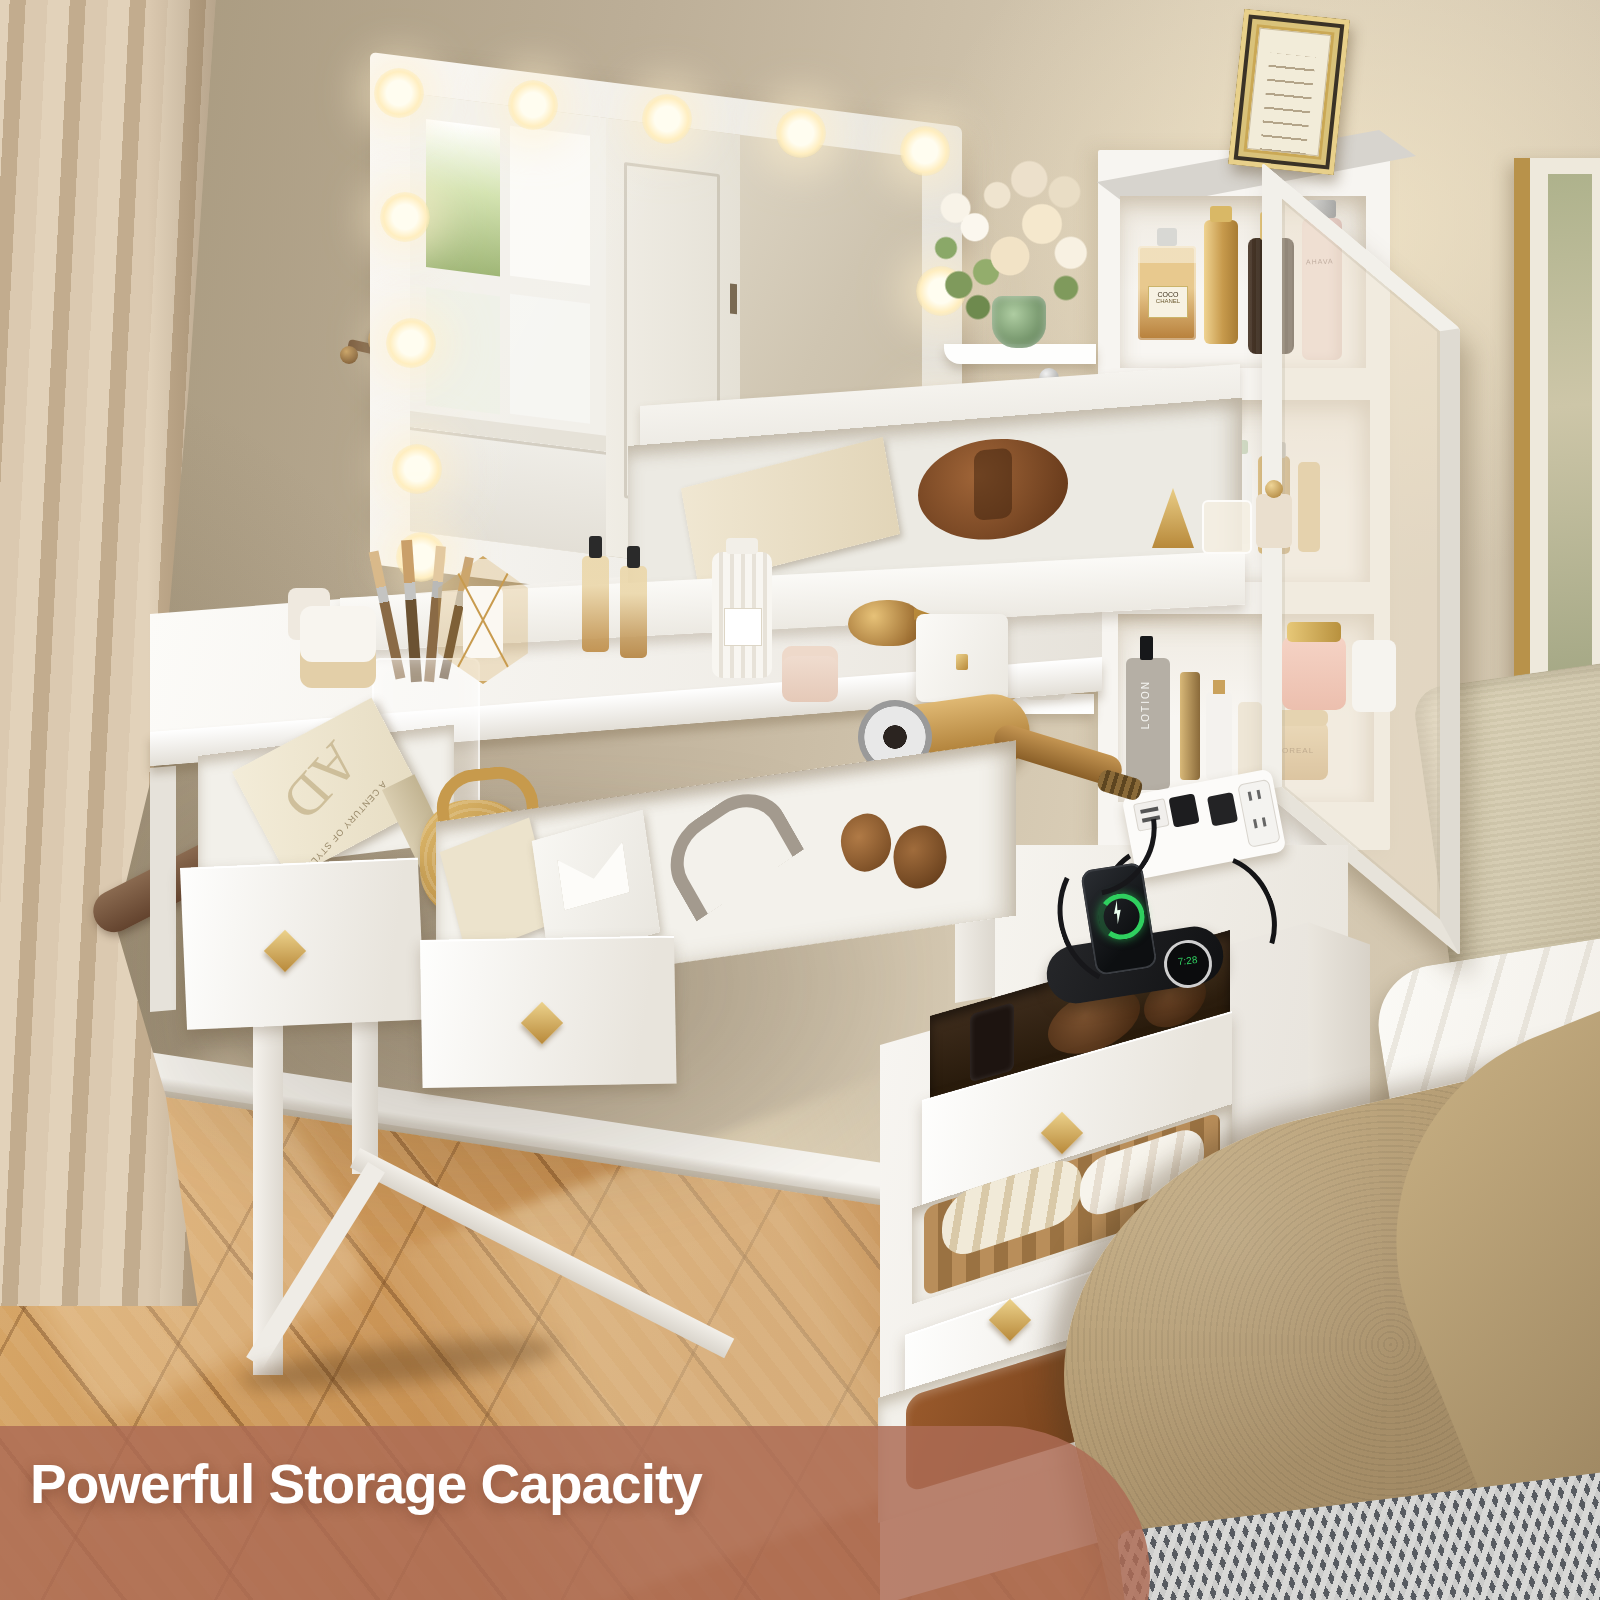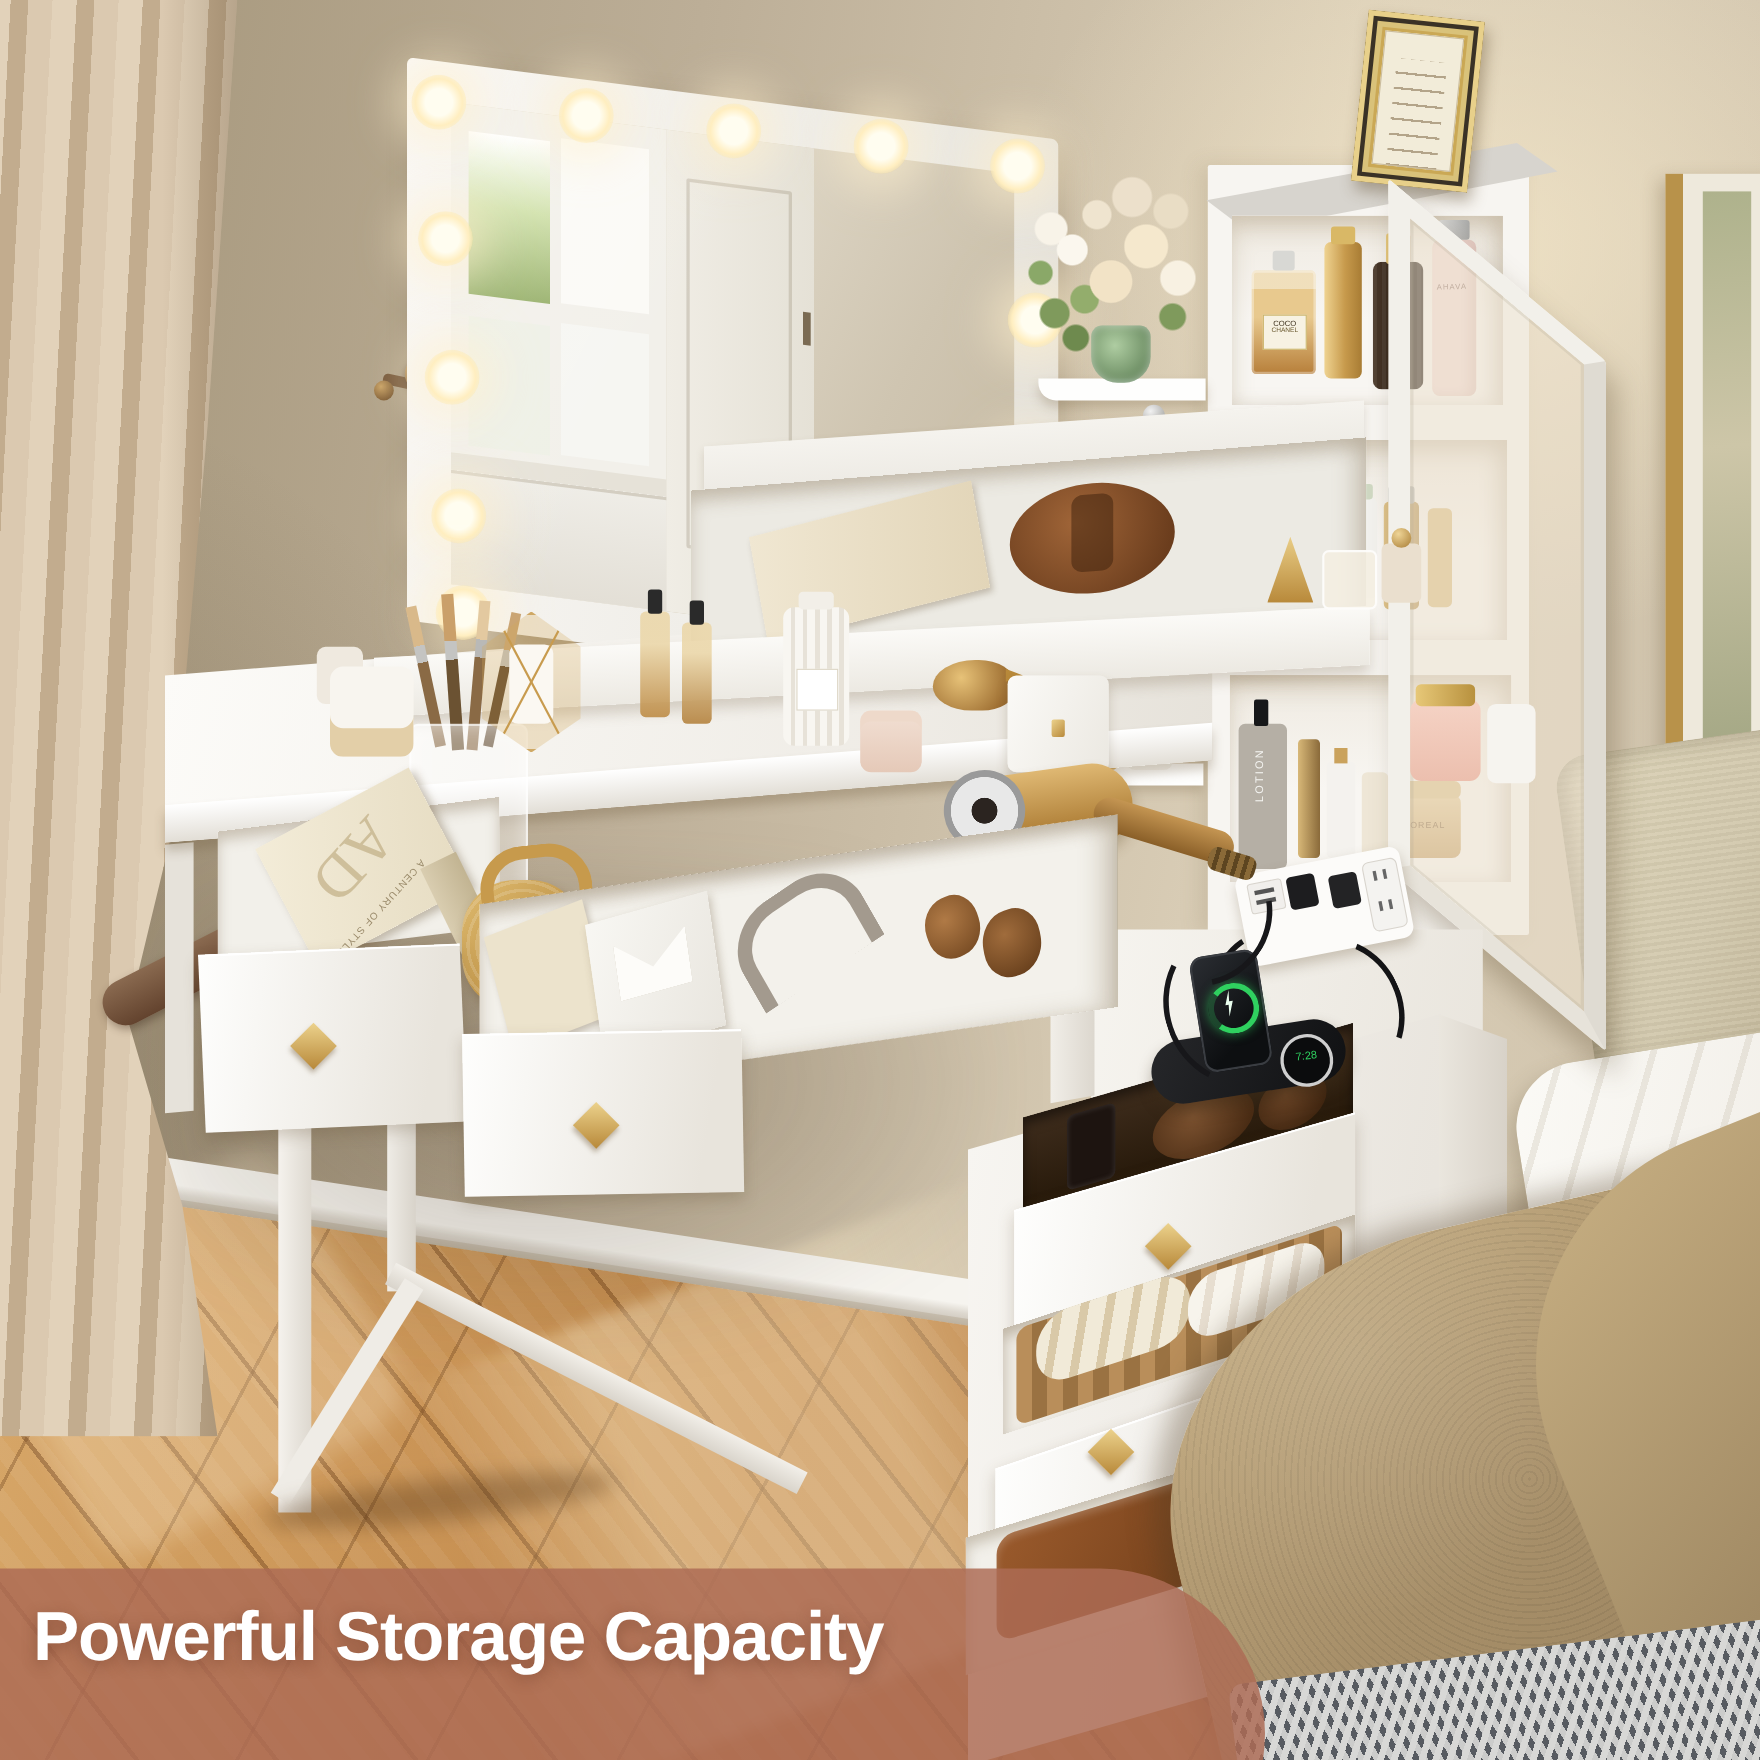--- a/index.html
+++ b/index.html
@@ -11,21 +11,21 @@
     background:radial-gradient(circle,#fffdf0 0 35%,#ffeec0 60%,rgba(255,232,170,.35) 78%,rgba(255,232,170,0) 100%);
     box-shadow:0 0 38px 16px rgba(255,240,205,.55);}
   .knob{width:30px;height:30px;transform:rotate(45deg);
     background:linear-gradient(135deg,var(--gold1),var(--gold2));
     box-shadow:2px 3px 5px rgba(90,60,20,.35);}
   .shelfback{background:linear-gradient(180deg,#efeae1,#f8f6f2 55%);
     box-shadow:inset 0 12px 20px rgba(150,128,95,.28), inset -10px 0 16px rgba(150,128,95,.18);}
   .drawerface{background:linear-gradient(100deg,var(--whiteHi),var(--whiteLo) 85%);
     box-shadow:0 6px 14px rgba(100,80,50,.25), inset 0 2px 0 #fff;}
   .cord{border:5px solid transparent;border-radius:50%;}
-  .caption-text{font-weight:bold;color:#fff;font-size:63px;letter-spacing:-1px;
+  .caption-text{font-weight:bold;color:#fff;font-size:55px;letter-spacing:-1px;
     text-shadow:0 4px 14px rgba(100,50,30,.45);white-space:nowrap;}
   .tinytxt{color:#8d7168;font-size:7px;letter-spacing:1px;}
 </style>
 </head>
 <body>
 
 <div id="stage">
 
   <div class="s" style="left:0;top:0;width:1600px;height:1600px;
     background:radial-gradient(620px 520px at 84% 14%,rgba(245,232,202,.75),rgba(245,232,202,0) 70%),

